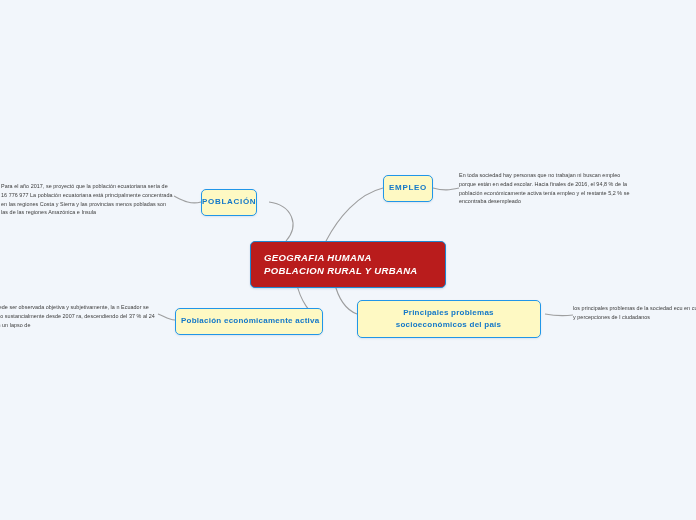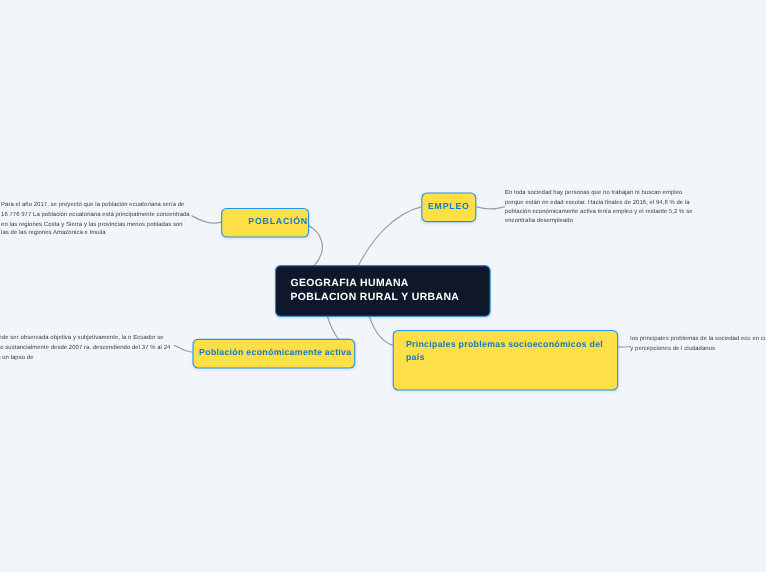--- a/index.html
+++ b/index.html
@@ -24,75 +24,77 @@
     pointer-events: none;
   }
 
   
   .root-node {
     position: absolute;
     left: 250px;
     top: 241px;
     width: 196px;
     box-sizing: border-box;
-    background: #0f172a;
+    background: #b91c1c;
     border: 1px solid #1f86cf;
     border-radius: 5px;
     padding: 9px 11px 10px 13px;
     color: #ffffff;
     font-size: 9.5px;
     font-weight: bold;
     line-height: 1.38;
     letter-spacing: 0.35px;
     box-shadow: 0 1px 2px rgba(30,80,130,0.18);
+    font-style: italic;
   }
 
   
   .branch-node {
     position: absolute;
     box-sizing: border-box;
-    background: #fde047;
+    background: #fef9c3;
     border: 1.6px solid #2196e8;
     border-radius: 5px;
     color: #1478c8;
     font-size: 8px;
     font-weight: bold;
     line-height: 1.45;
     letter-spacing: 0.25px;
     box-shadow: 0 1px 2px rgba(30,80,130,0.10);
   }
   .branch-node.caps {
     letter-spacing: 0.7px;
   }
 
   #node-poblacion {
     left: 201px;
     top: 189px;
-    width: 80px;
+    width: 56px;
     padding: 6px 0 7px 0;
-    text-align: right;
+    text-align: left;
   }
   #node-empleo {
     left: 383px;
     top: 175px;
     width: 50px;
     padding: 6px 0 7px 0;
     text-align: center;
   }
   #node-pea {
     left: 175px;
     top: 308px;
     width: 148px;
     padding: 6px 0 7px 5px;
   }
   #node-problemas {
     left: 357px;
     top: 300px;
-    width: 205px;
-    padding: 6px 12px 24px 11px;
+    width: 184px;
+    padding: 6px 12px 7px 11px;
+    text-align: center;
   }
 
   
   .leaf-text {
     position: absolute;
     color: #3b3b3b;
     font-size: 5.4px;
     line-height: 1.62;
     letter-spacing: 0.05px;
   }

